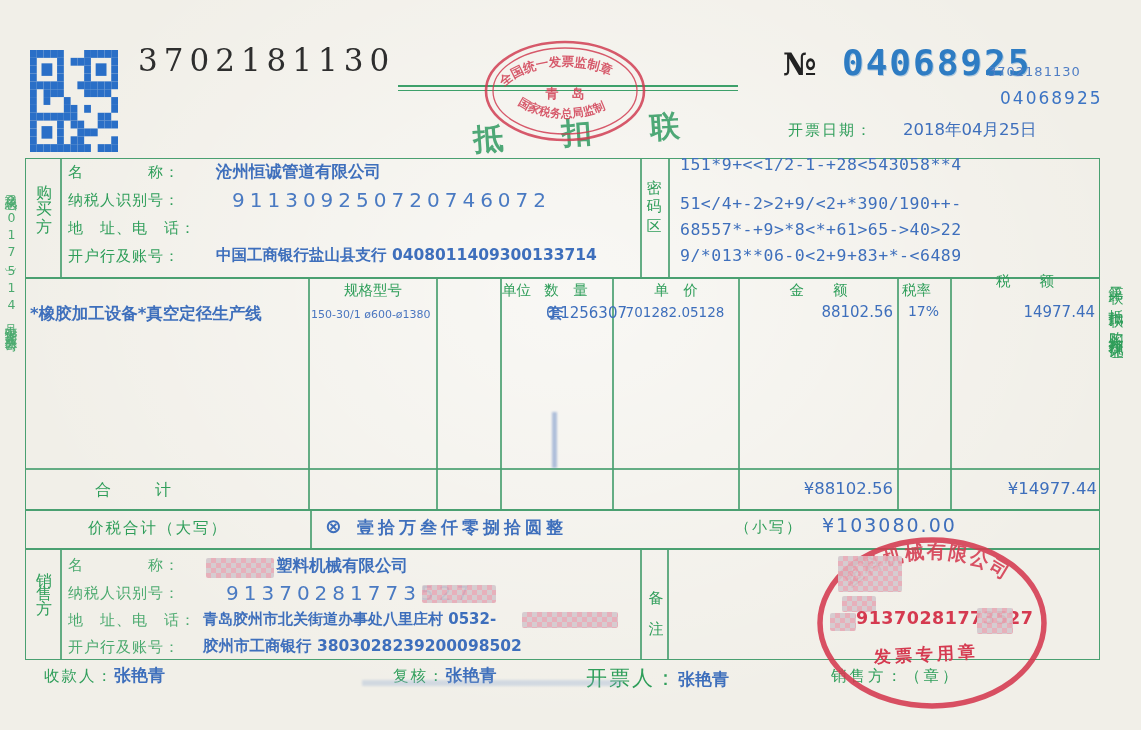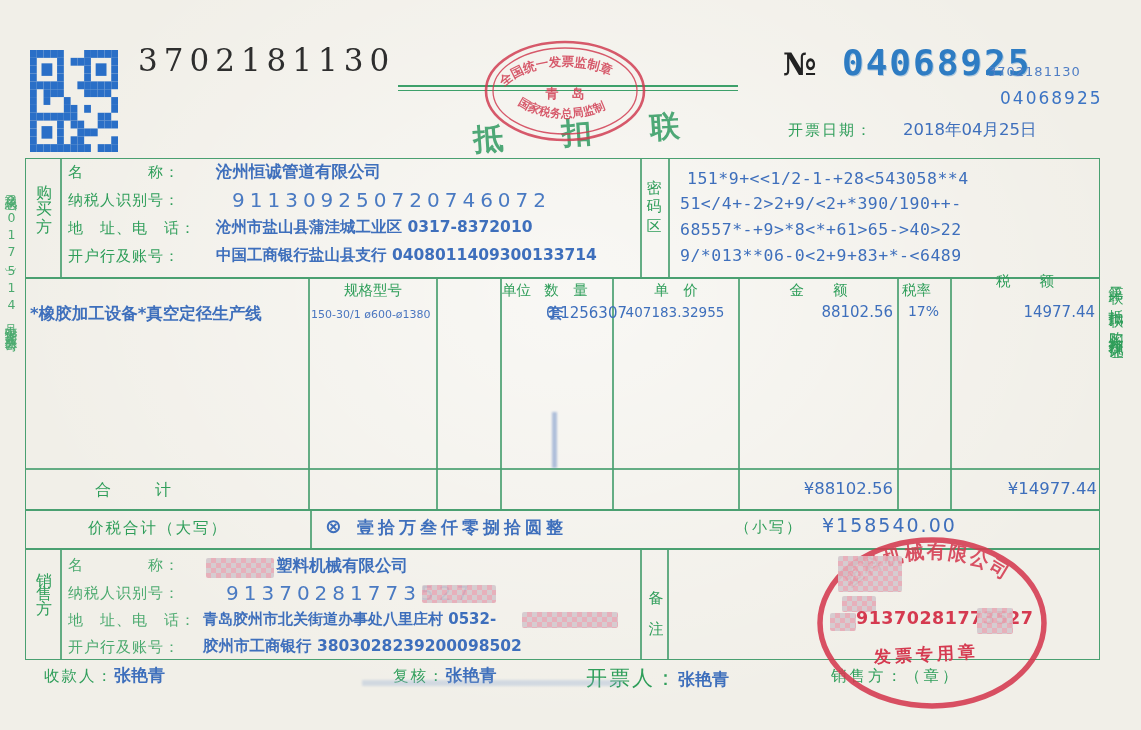--- a/index.html
+++ b/index.html
@@ -168,26 +168,25 @@
   <div class="line" style="left:640px;top:158px;width:1.6px;height:120px;"></div>
   <div class="line" style="left:668px;top:158px;width:1.6px;height:120px;"></div>
 
   <div class="abs vlabel" style="left:33px;top:172px;font-size:16px;letter-spacing:16px;">购买方</div>
 
   <div class="abs field-label" style="left:68px;top:163px;">名　　　　称：</div>
   <div class="abs field-value" style="left:216px;top:161px;font-size:16.5px;">沧州恒诚管道有限公司</div>
   <div class="abs field-label" style="left:68px;top:191px;">纳税人识别号：</div>
   <div class="abs taxid" style="left:232px;top:188px;">911309250720746072</div>
   <div class="abs field-label" style="left:68px;top:219px;">地　址、电　话：</div>
-  <div class="abs field-value" style="left:216px;top:217px;font-size:15.5px;">沧州市盐山县蒲洼城工业区 0317-8372010</div>
   <div class="abs field-label" style="left:68px;top:247px;">开户行及账号：</div>
   <div class="abs field-value" style="left:216px;top:245px;font-size:15.5px;">中国工商银行盐山县支行  0408011409300133714</div>
 
   <div class="abs vlabel" style="left:644px;top:167px;font-size:15px;letter-spacing:20px;">密码区</div>
-  <div class="abs pwd" style="left:680px;top:166px;margin-left:7px;">151*9+&lt;&lt;1/2-1-+28&lt;543058**4</div>
+  <div class="abs pwd" style="left:680px;top:152px;">151*9+&lt;&lt;1/2-1-+28&lt;543058**4</div>
   <div class="abs pwd" style="left:680px;top:191px;">51&lt;/4+-2&gt;2+9/&lt;2+*390/190++-</div>
   <div class="abs pwd" style="left:680px;top:217px;">68557*-+9&gt;*8&lt;*+61&gt;65-&gt;40&gt;22</div>
   <div class="abs pwd" style="left:680px;top:243px;">9/*013**06-0&lt;2+9+83+*-&lt;6489</div>
 
   <div class="box" style="left:25px;top:278px;width:1075px;height:232px;"></div>
   <div class="line" style="left:308px;top:278px;width:1.6px;height:232px;"></div>
   <div class="line" style="left:436px;top:278px;width:1.6px;height:232px;"></div>
   <div class="line" style="left:500px;top:278px;width:1.6px;height:232px;"></div>
   <div class="line" style="left:612px;top:278px;width:1.6px;height:232px;"></div>
   <div class="line" style="left:738px;top:278px;width:1.6px;height:232px;"></div>
@@ -200,36 +199,36 @@
   <div class="th" style="left:520px;top:281px;width:92px;text-align:center;">数　量</div>
   <div class="th" style="left:614px;top:281px;width:124px;text-align:center;">单　价</div>
   <div class="th" style="left:740px;top:281px;width:157px;text-align:center;">金　　额</div>
   <div class="th" style="left:952px;top:281px;width:1px;white-space:nowrap;transform:translateX(-48px);left:950px;">税率</div>
   <div class="th" style="left:952px;top:272px;width:146px;text-align:center;">税　　额</div>
 
   <div class="td" style="left:30px;top:303px;font-size:16.5px;font-weight:bold;">*橡胶加工设备*真空定径生产线</div>
   <div class="td" style="left:311px;top:308px;font-size:11px;color:#4a76c0;">150-30/1 ø600-ø1380</div>
   <div class="td center" style="left:502px;top:304px;width:108px;font-size:15px;font-weight:bold;">套</div>
   <div class="td right" style="left:527px;top:304px;width:100px;font-size:15px;">0.1256307</div>
-  <div class="td center" style="left:612px;top:304px;width:126px;font-size:13.5px;">407183.32955</div>
+  <div class="td center" style="left:612px;top:304px;width:126px;font-size:13.5px;">701282.05128</div>
   <div class="td right" style="left:760px;top:303px;width:133px;font-size:15px;">88102.56</div>
   <div class="td center" style="left:897px;top:303px;width:53px;font-size:14px;">17%</div>
   <div class="td right" style="left:955px;top:303px;width:140px;font-size:15px;">14977.44</div>
 
   <div class="abs green" style="left:95px;top:480px;font-size:16px;letter-spacing:4px;">合　　计</div>
   <div class="td right" style="left:740px;top:479px;width:153px;font-size:16.5px;">¥88102.56</div>
   <div class="td right" style="left:950px;top:479px;width:147px;font-size:16.5px;">¥14977.44</div>
 
   <div class="box" style="left:25px;top:510px;width:1075px;height:39px;"></div>
   <div class="line" style="left:310px;top:510px;width:1.6px;height:39px;"></div>
   <div class="abs green" style="left:88px;top:518px;font-size:15.5px;letter-spacing:2px;">价税合计（大写）</div>
   <div class="abs blue" style="left:325px;top:514px;font-size:20px;font-weight:bold;">⊗</div>
   <div class="abs blue" style="left:357px;top:516px;font-size:17px;font-weight:bold;letter-spacing:4px;">壹拾万叁仟零捌拾圆整</div>
   <div class="abs green" style="left:735px;top:518px;font-size:15px;letter-spacing:2px;">（小写）</div>
-  <div class="abs blue" style="left:822px;top:514px;font-size:19px;letter-spacing:2px;">¥158540.00</div>
+  <div class="abs blue" style="left:822px;top:514px;font-size:19px;letter-spacing:2px;">¥103080.00</div>
 
   <div class="box" style="left:25px;top:549px;width:1075px;height:111px;"></div>
   <div class="line" style="left:60px;top:549px;width:1.6px;height:111px;"></div>
   <div class="line" style="left:640px;top:549px;width:1.6px;height:111px;"></div>
   <div class="line" style="left:667px;top:549px;width:1.6px;height:111px;"></div>
 
   <div class="abs vlabel" style="left:33px;top:560px;font-size:16px;letter-spacing:13px;">销售方</div>
   <div class="abs vlabel" style="left:646px;top:578px;font-size:15px;letter-spacing:30px;">备注</div>
 
   <div class="abs field-label" style="left:68px;top:556px;opacity:.85;">名　　　　称：</div>

